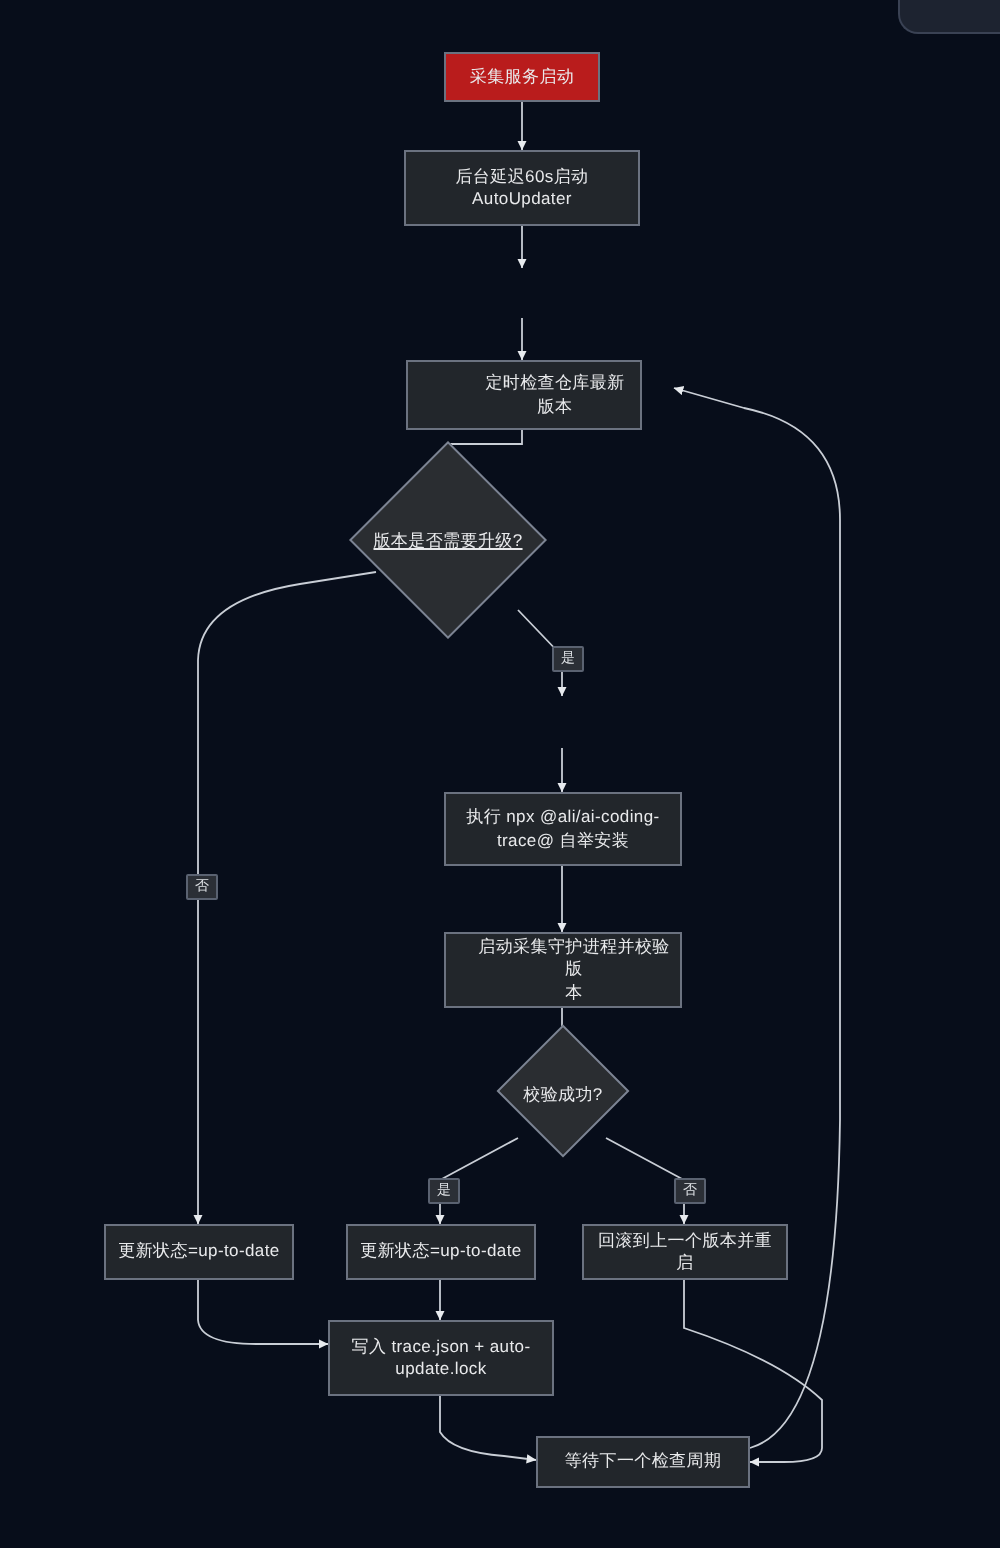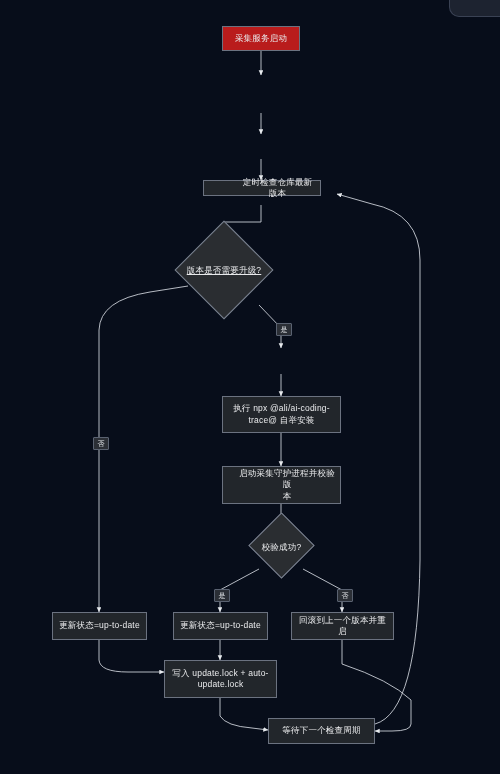--- a/index.html
+++ b/index.html
@@ -126,23 +126,27 @@
       <path d="M220,698 L220,716 Q226,726 252,728 L268,730"></path>
 
       <path d="M375,724 Q418,712 420,560 L420,260 Q420,214 372,204 L337,194"></path>
     </g>
   </svg>
 
   <div class="node first" style="left:222px; top:26px; width:78px; height:25px;">
     <span>采集服务启动</span>
   </div>
 
+  <div class="node" style="left:202px; top:75px; width:118px; height:38px; flex-direction:column;">
+    <span>后台延迟60s启动</span>
+    <span>AutoUpdater</span>
+  </div>
 
 
-  <div class="node" style="left:203px; top:180px; width:118px; height:16px;padding-left:36px;">
+  <div class="node" style="left:203px; top:180px; width:118px; height:35px;padding-left:36px;">
     <span>定时检查仓库最新版本</span>
   </div>
 
   <div class="diamond" style="left:189px; top:235px; width:70px; height:70px;"></div>
   <div class="diamond-label" style="left:182px; top:265px; width:84px;text-decoration:underline;">版本是否需要升级?</div>
 
   <div class="edge-label" style="left:93px; top:437px; width:10px;">否</div>
 
   <div class="edge-label" style="left:276px; top:323px; width:10px;">是</div>
 
@@ -170,21 +174,21 @@
 
   <div class="node" style="left:173px; top:612px; width:95px; height:28px;">
     <span>更新状态=up-to-date</span>
   </div>
 
   <div class="node" style="left:291px; top:612px; width:103px; height:28px;">
     <span>回滚到上一个版本并重启</span>
   </div>
 
   <div class="node" style="left:164px; top:660px; width:113px; height:38px; flex-direction:column;">
-    <span>写入 update.lock + auto-</span>
+    <span>写入 trace.json + auto-</span>
     <span>update.lock</span>
   </div>
 
   <div class="node" style="left:268px; top:718px; width:107px; height:26px;text-align:center;">
     <span>等待下一个检查周期</span>
   </div>
 
 </div>
 
 </body></html>

